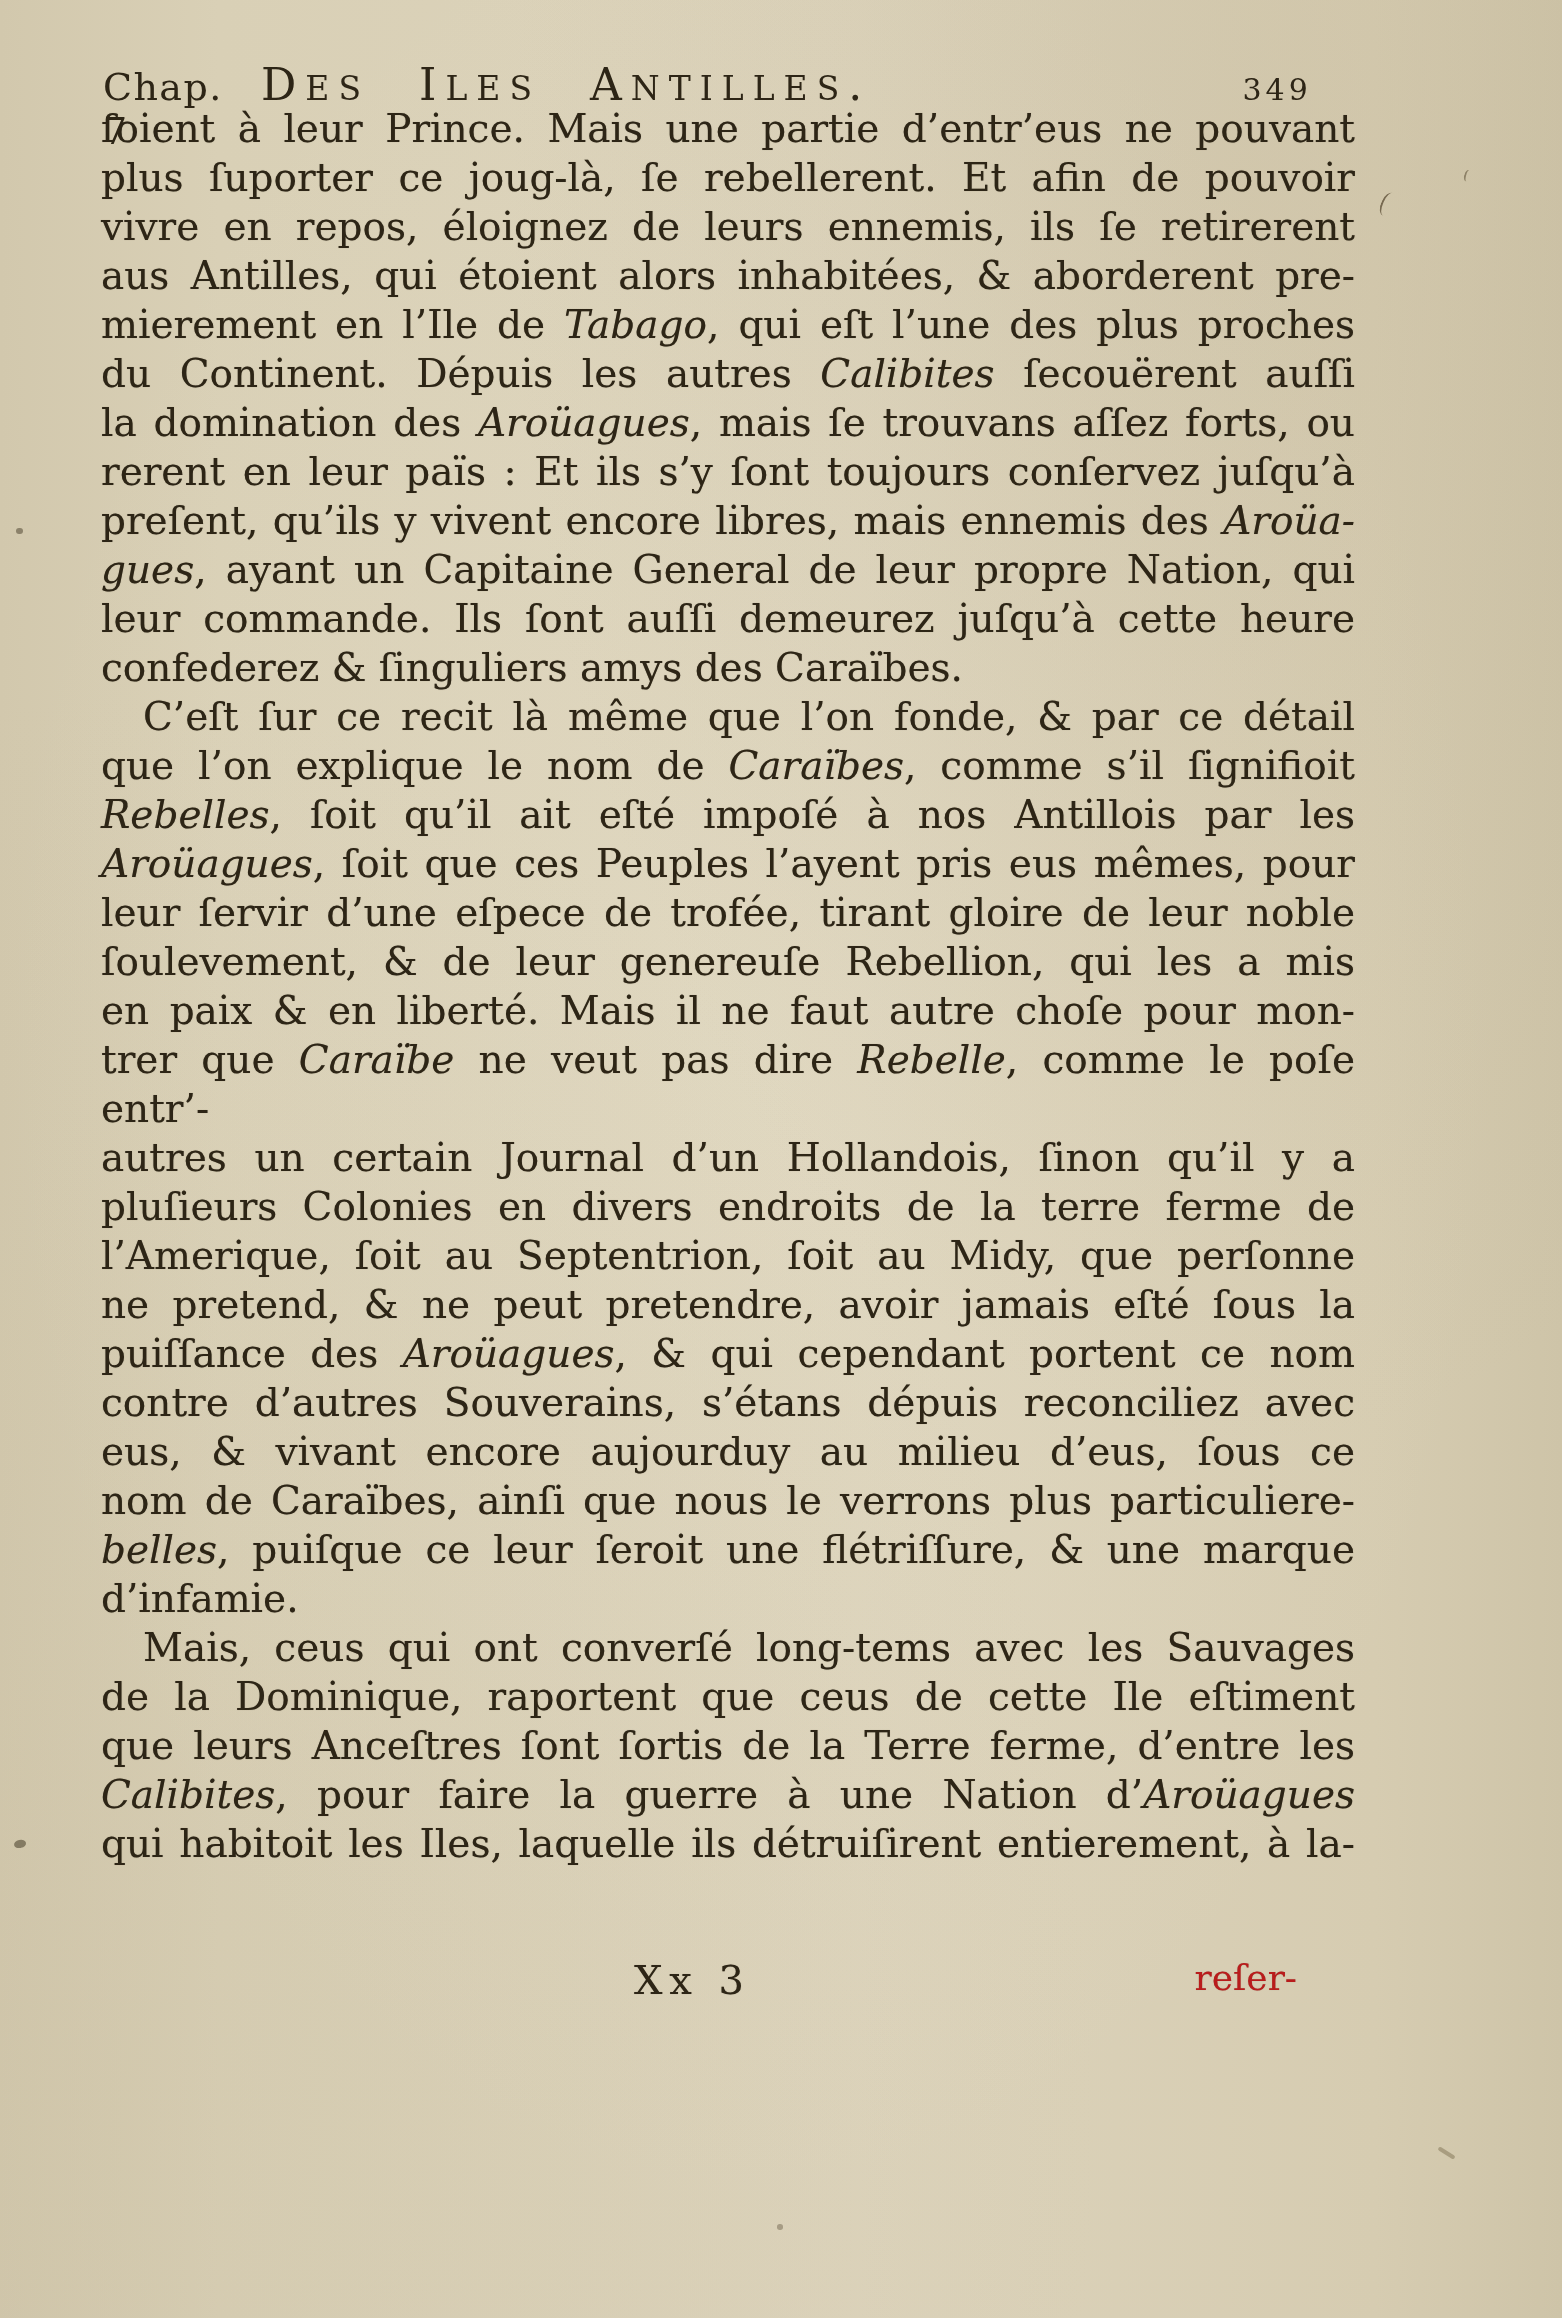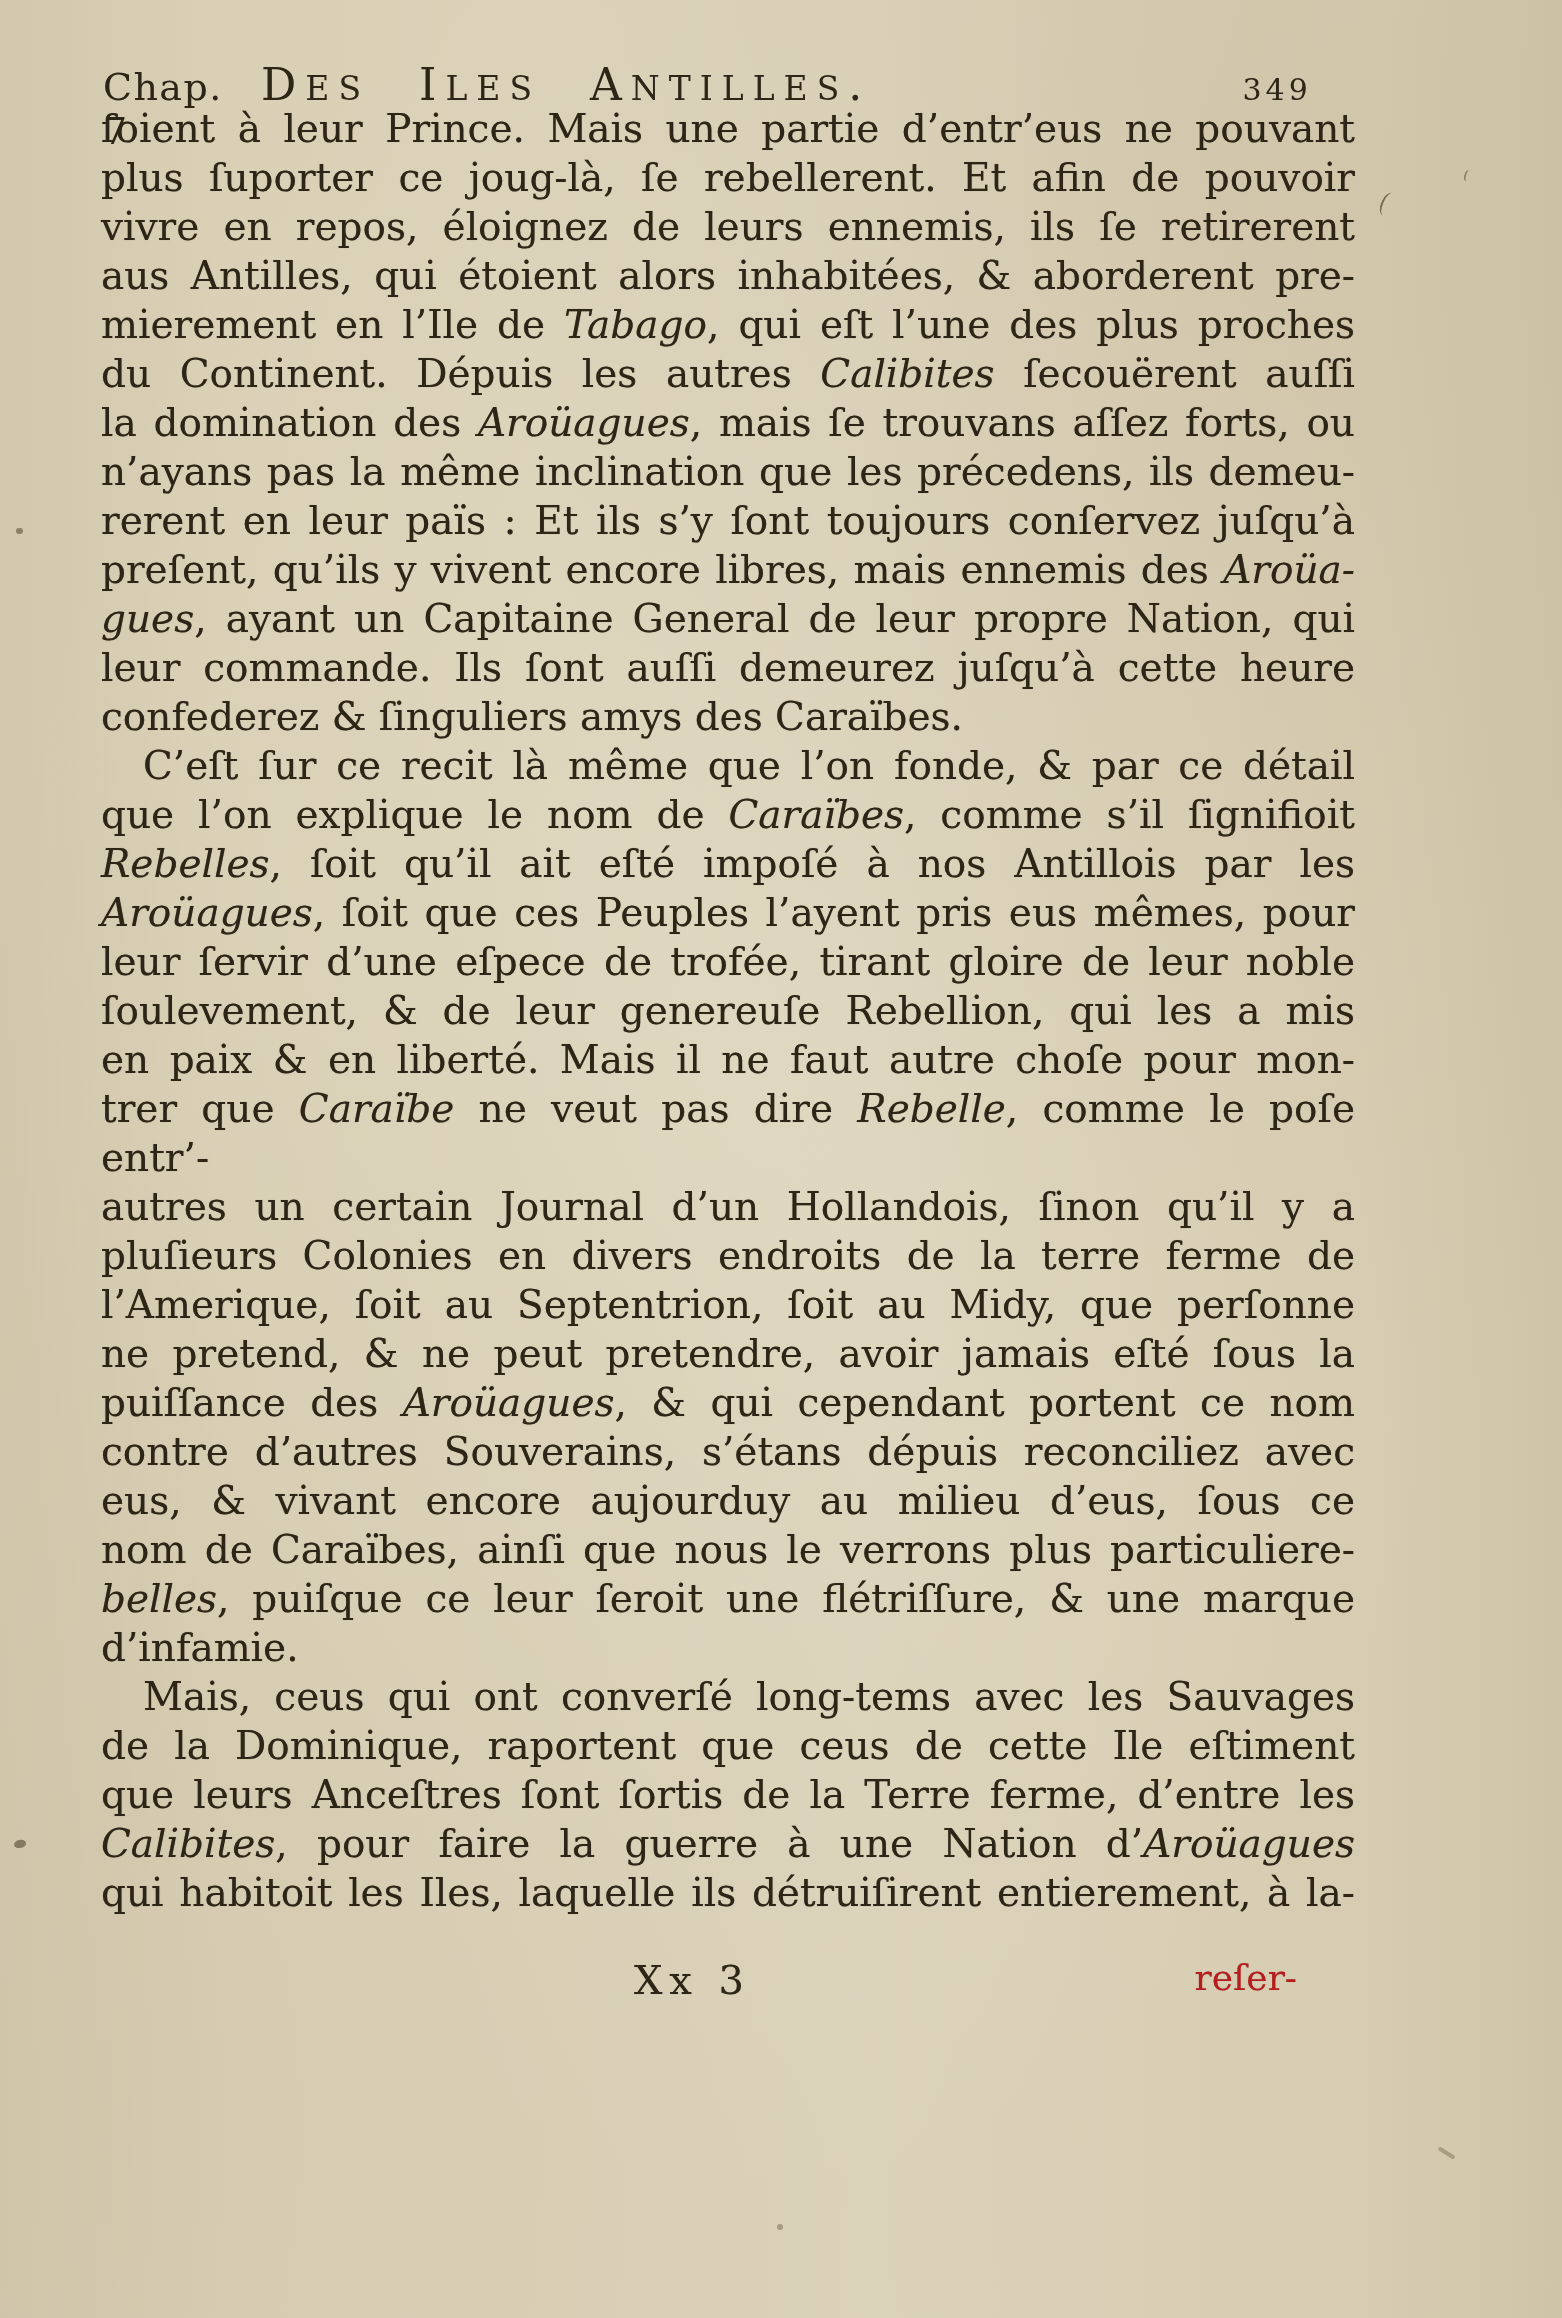--- a/index.html
+++ b/index.html
@@ -59,21 +59,20 @@
   </div>
 
   <div class="text-block">
       <div class="line"><span>ſoient à leur Prince.  Mais une partie d’entr’eus ne pouvant</span></div>
       <div class="line"><span>plus ſuporter ce joug-là, ſe rebellerent.  Et afin de pouvoir</span></div>
       <div class="line"><span>vivre en repos, éloignez de leurs ennemis, ils ſe retirerent</span></div>
       <div class="line"><span>aus Antilles, qui étoient alors inhabitées, &amp; aborderent pre-</span></div>
       <div class="line"><span>mierement en l’Ile de </span><span class="it">Tabago</span><span>, qui eſt l’une des plus proches</span></div>
       <div class="line"><span>du Continent.  Dépuis les autres </span><span class="it">Calibites</span><span> ſecouërent auſſi</span></div>
       <div class="line"><span>la domination des </span><span class="it">Aroüagues</span><span>, mais ſe trouvans aſſez forts, ou</span></div>
-      <div class="line"><span>n’ayans pas la même inclination que les précedens, ils demeu-</span></div>
       <div class="line"><span>rerent en leur païs :  Et ils s’y ſont toujours conſervez juſqu’à</span></div>
       <div class="line"><span>preſent, qu’ils y vivent encore libres, mais ennemis des </span><span class="it">Aroüa-</span></div>
       <div class="line"><span class="it">gues</span><span>, ayant un Capitaine General de leur propre Nation, qui</span></div>
       <div class="line"><span>leur commande.  Ils ſont auſſi demeurez juſqu’à cette heure</span></div>
       <div class="line last"><span>confederez &amp; ſinguliers amys des Caraïbes.</span></div>
       <div class="line indent"><span>C’eſt ſur ce recit là même que l’on fonde, &amp; par ce détail</span></div>
       <div class="line"><span>que l’on explique le nom de </span><span class="it">Caraïbes</span><span>, comme s’il ſignifioit</span></div>
       <div class="line"><span class="it">Rebelles</span><span>, ſoit qu’il ait eſté impoſé à nos Antillois par les</span></div>
       <div class="line"><span class="it">Aroüagues</span><span>, ſoit que ces Peuples l’ayent pris eus mêmes, pour</span></div>
       <div class="line"><span>leur ſervir d’une eſpece de trofée, tirant gloire de leur noble</span></div>

